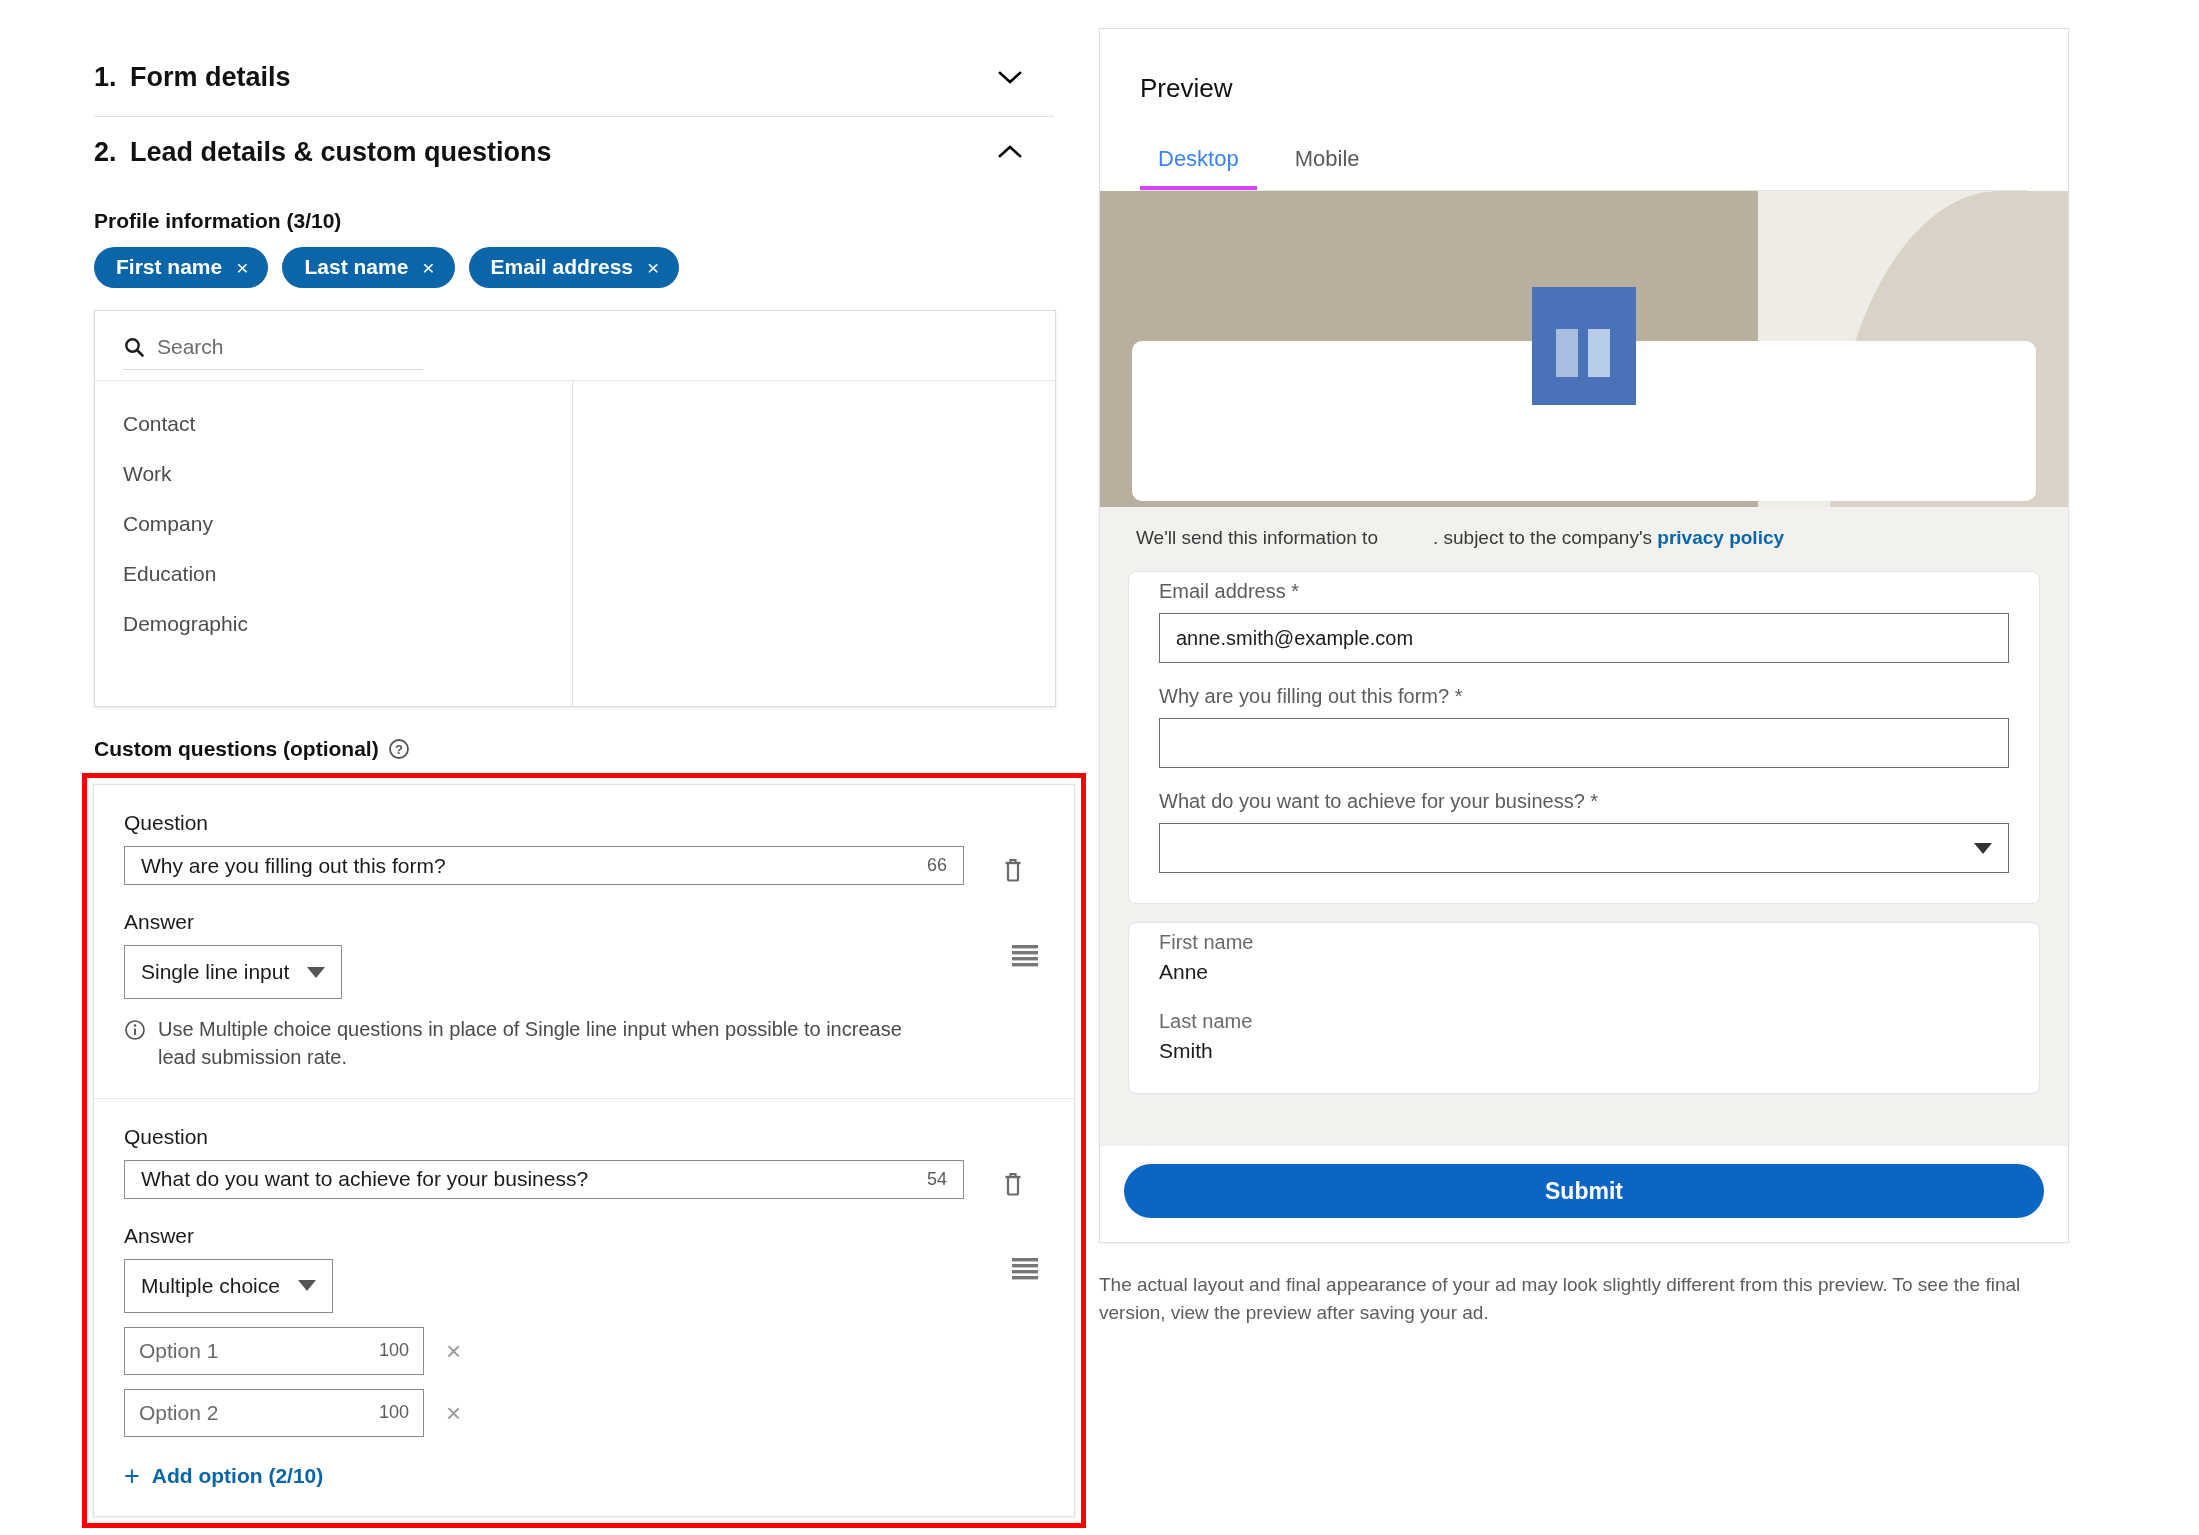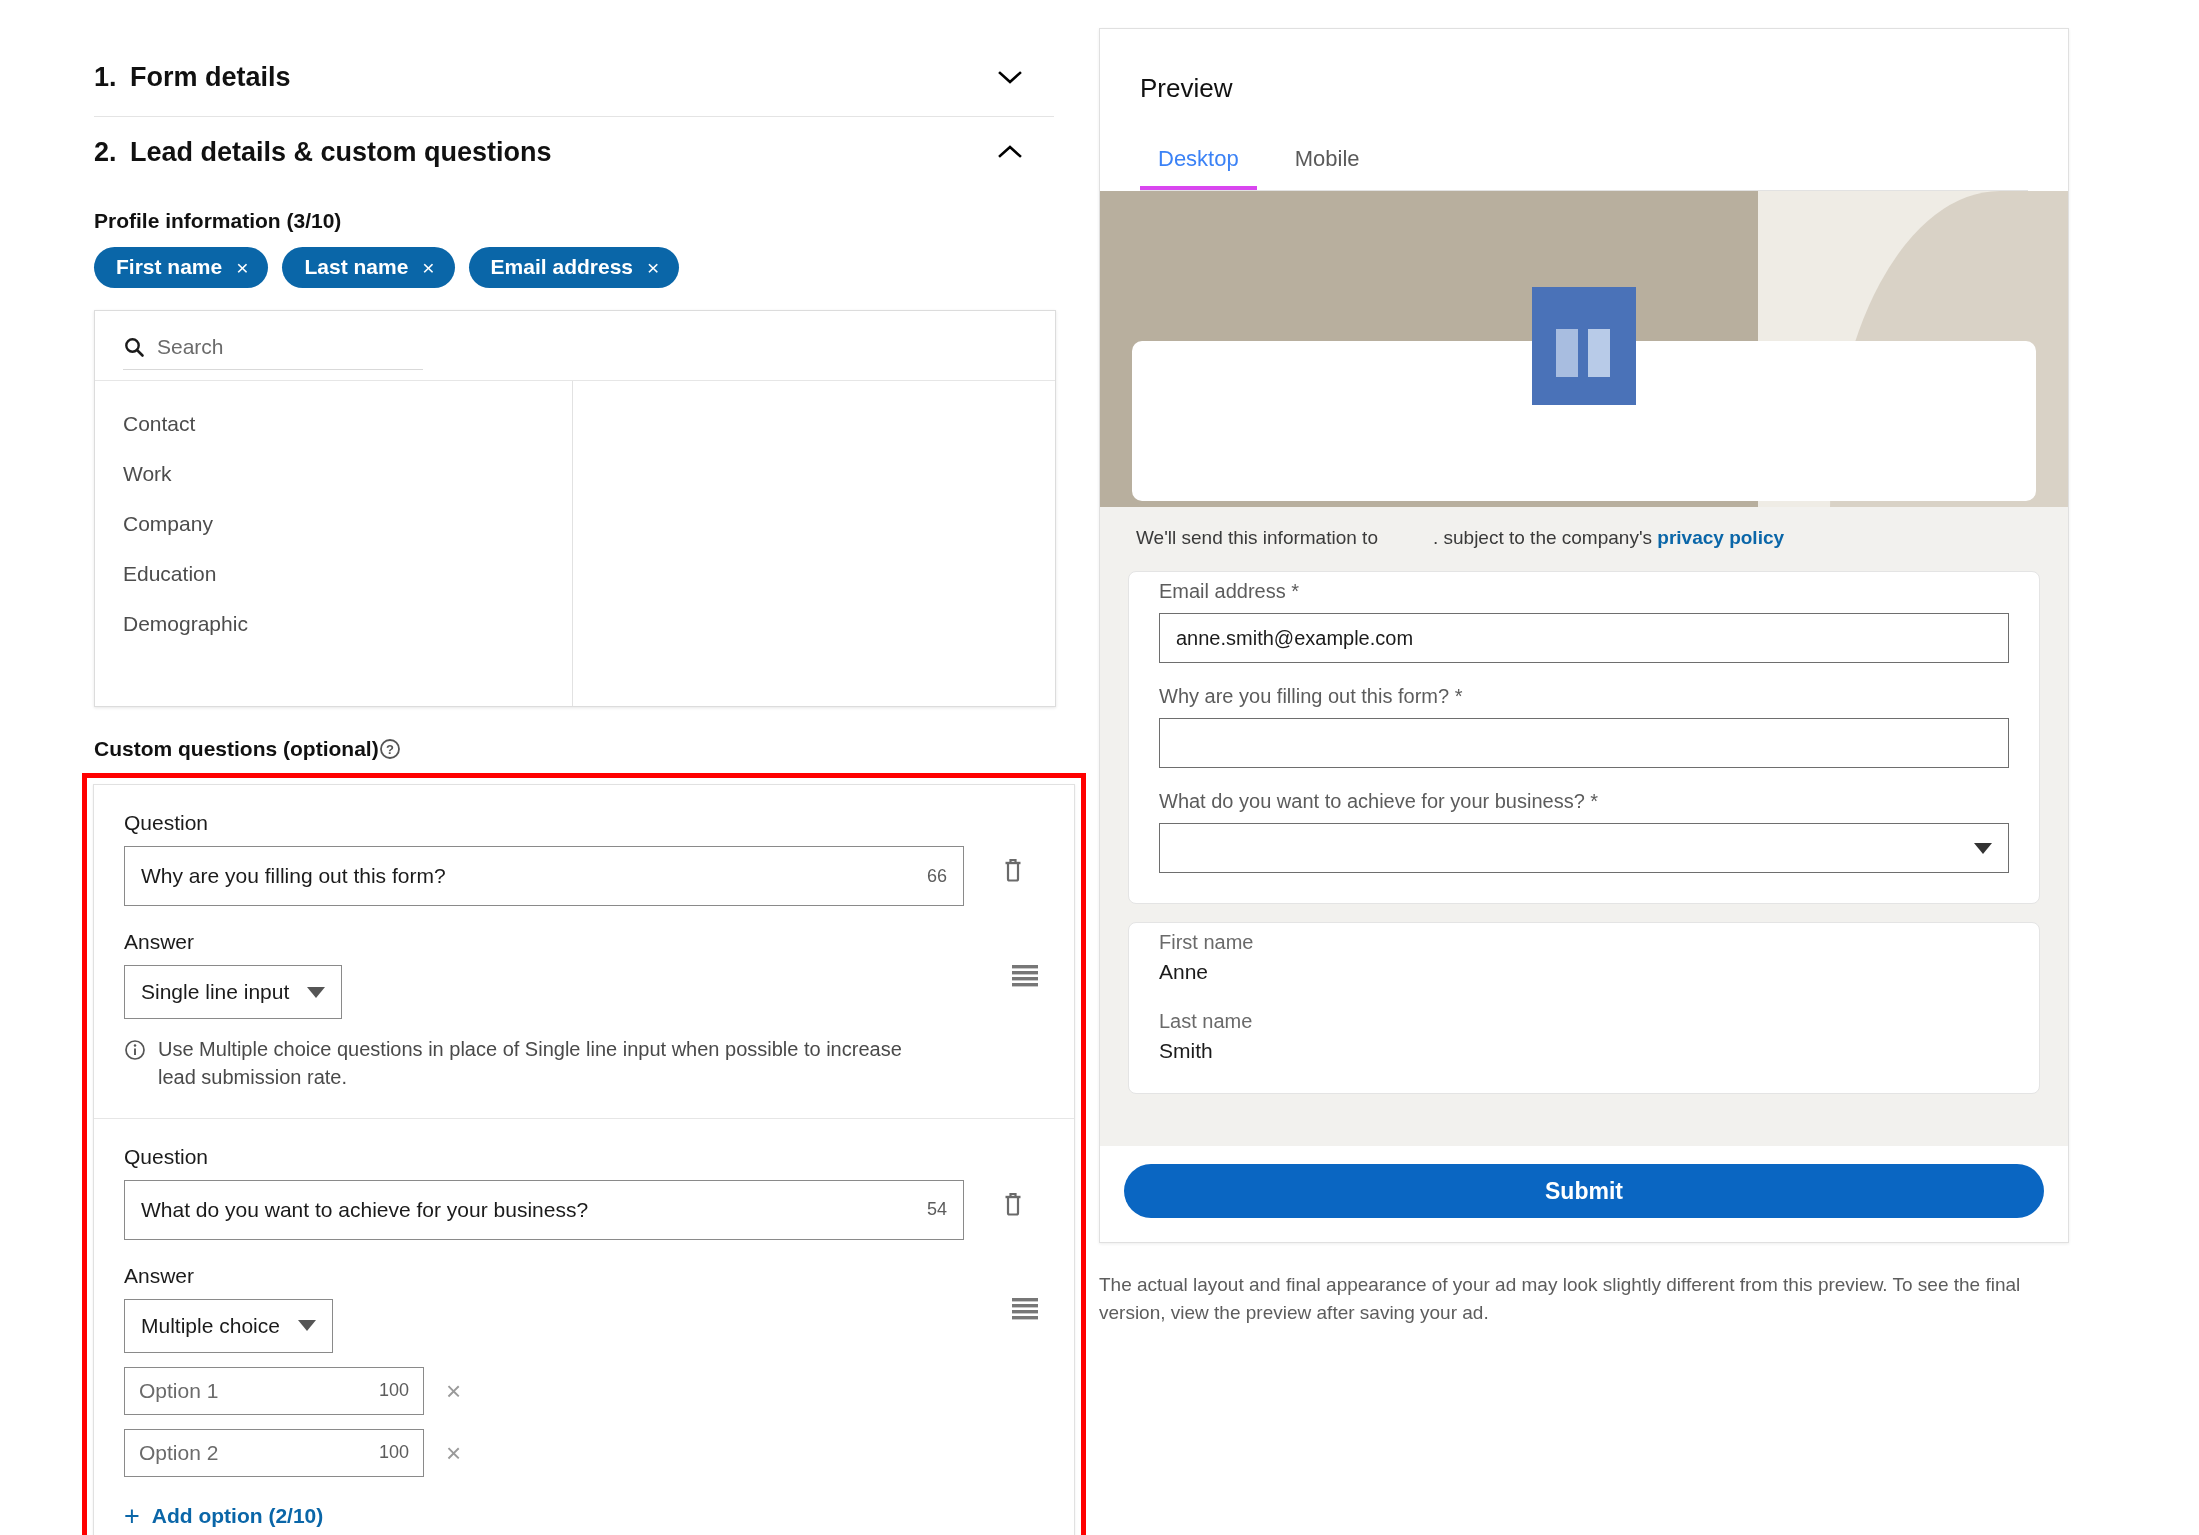--- a/index.html
+++ b/index.html
@@ -48,35 +48,35 @@
   .picker-search { padding: 24px 28px 10px 28px; border-bottom: 1px solid #e6e6e6; }
   .search-row { display: flex; align-items: center; gap: 12px; border-bottom: 1px solid #d9d9d9; width: 300px; padding-bottom: 10px; }
   .search-row .sicon { width: 22px; height: 22px; display:block; }
   .search-input { border: none; outline: none; font-size: 21px; color: #6b6b6b; font-family: inherit; width: 230px; background: transparent; }
   .search-input::placeholder { color: #6b6b6b; }
   .picker-body { display: flex; height: 325px; }
   .picker-left { width: 478px; border-right: 1px solid #e2e2e2; padding: 18px 0 0 0; }
   .picker-right { flex: 1; }
   .cat { font-size: 21px; color: #4d4d4d; padding: 13px 0 13px 28px; cursor: pointer; }
 
-  .custom-q-label { font-size: 21px; font-weight: 600; color: #111; margin: 30px 0 12px 0; display: flex; align-items: center; }
+  .custom-q-label { font-size: 21px; font-weight: 600; color: #111; margin: 30px 0 12px 0; display: flex; align-items: center; gap: 9px; }
   .q-help { width: 22px; height: 22px; display: inline-block; }
 
   
   .redbox {
     border: 5px solid #ff0000; width: 1004px; margin-left: -12px;
     padding: 0; background: #fff;
   }
   .qcard { border: 1px solid #e1e1e1; background: #fff; box-shadow: 0 1px 2px rgba(0,0,0,.08); margin: 6px; }
   .qblock { padding: 26px 28px 26px 30px; position: relative; }
   .qblock + .qblock { border-top: 1px solid #e6e6e6; }
   .flabel { font-size: 21px; color: #1b1b1b; margin-bottom: 11px; font-weight: 400; }
   .qinput-row { display: flex; align-items: flex-start; gap: 0; }
   .qinput {
-    border: 1px solid #8a8a8a; background: #fff; height: 60px; width: 840px;
+    border: 1px solid #8a8a8a; background: #fff; height: 39px; width: 840px;
     display: flex; align-items: center; padding: 0 16px 0 16px; justify-content: space-between;
     cursor: text;
   }
   .qinput .val { font-size: 21px; color: #1b1b1b; }
   .qinput .cnt { font-size: 18px; color: #5c5c5c; }
   .trash { width: 34px; height: 34px; margin-left: 32px; margin-top: 6px; cursor: pointer; }
 
   .answer-row { margin-top: 24px; display: flex; align-items: flex-start; }
   .select {
     border: 1px solid #8a8a8a; background: #fff; height: 54px; min-width: 200px;

